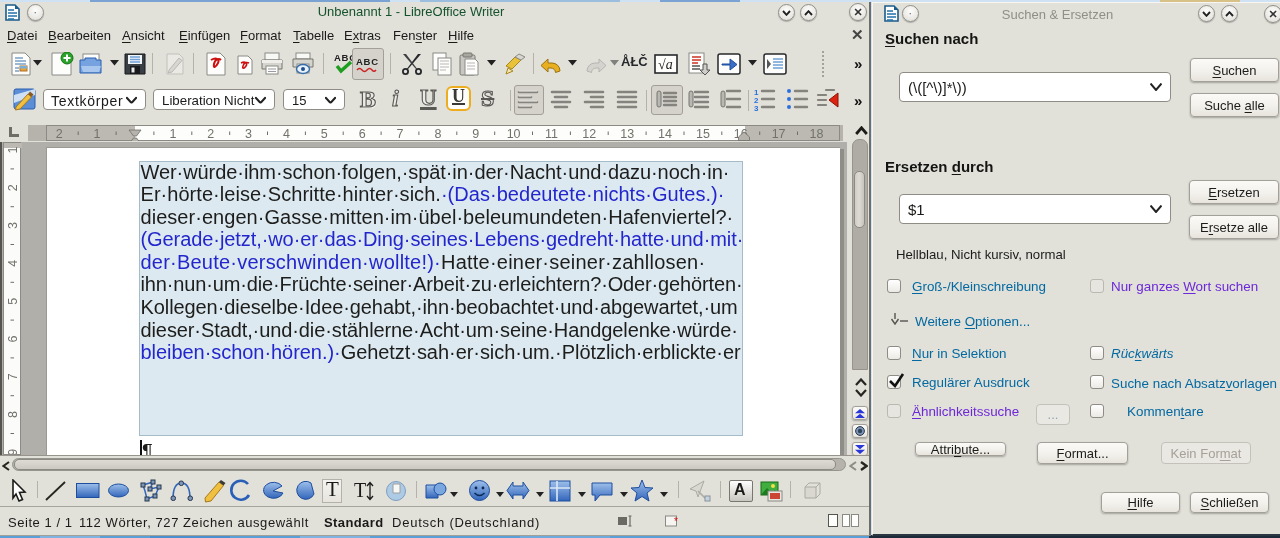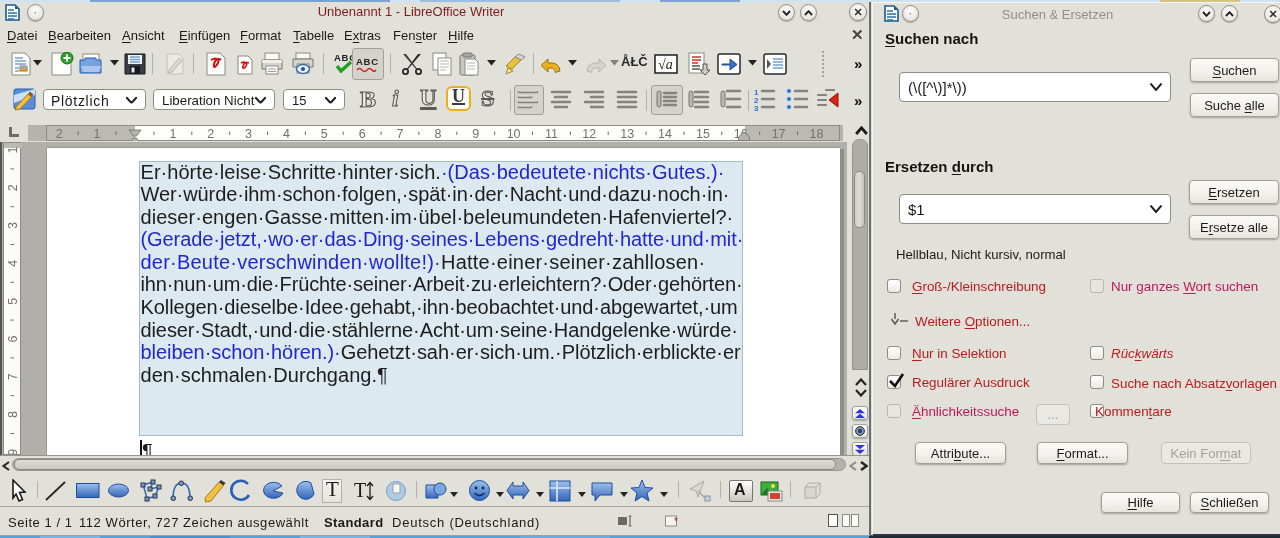--- a/index.html
+++ b/index.html
@@ -3,21 +3,21 @@
 <style>
 html,body{margin:0;padding:0;}
 body{width:1280px;height:538px;overflow:hidden;position:relative;
   font-family:"Liberation Sans", sans-serif;background:#cfe2f4;}
 .abs{position:absolute;}
 #writer{left:0;top:2px;width:869px;height:533px;background:#e1e0d9;
   border-right:2px solid #6e6d67;border-bottom:1px solid #a09f98;}
 #dialog{left:872px;top:2px;width:408px;height:531px;background:#e1e0d9;
   border-left:1px solid #f7f6f3;border-top:1px solid #f7f6f3;
   border-bottom:2px solid #2a3642;}
-.wtitle{left:0;width:822px;text-align:center;top:2px;font-size:13px;color:#7f1d1d;}
+.wtitle{left:0;width:822px;text-align:center;top:2px;font-size:13px;color:#14532d;}
 .dtitle{left:0;width:369px;text-align:center;top:4px;font-size:13px;color:#8f8e87;}
 .circbtn{width:15px;height:15px;border-radius:50%;
   background:radial-gradient(circle at 50% 35%,#fdfdfc,#dedcd5);
   border:1px solid #908f88;box-shadow:0 1px 1px rgba(0,0,0,.25);}
 .circbtn span{position:absolute;left:0;top:0;width:100%;height:100%;
   display:flex;align-items:center;justify-content:center;
   font-size:11px;color:#333;font-weight:bold;line-height:1;}
 .menu{font-size:13px;color:#1a1a18;top:26px;}
 .menu u{text-decoration:underline;text-underline-offset:2px;}
 .sep1{width:1px;top:51px;height:21px;background:#b4b2ab;}
@@ -27,23 +27,23 @@
 .cv{width:11px;height:7px;}
 .btn{box-sizing:border-box;background:linear-gradient(#fbfaf7,#f3f1ec 55%,#e7e4dd);
   border:1px solid #a2a099;border-radius:4px;box-shadow:0 1px 2px rgba(0,0,0,.28);
   display:flex;align-items:center;justify-content:center;
   font-size:13px;color:#1c1c1a;}
 .btn u{text-decoration:underline;text-underline-offset:2px;}
 .btn.dis{background:#eae8e2;border-color:#c3c1b9;box-shadow:none;color:#a5a199;}
 .cb{box-sizing:border-box;width:14px;height:14px;border-radius:3px;background:linear-gradient(#fff,#eceae5);
   border:1px solid #8e8c84;}
 .cb.dis{background:#e7e5df;border-color:#bab8b1;}
-.cblab{font-size:13.4px;color:#b91c1c;white-space:nowrap;}
+.cblab{font-size:13.4px;color:#0369a1;white-space:nowrap;}
 .cblab u{text-decoration:underline;text-underline-offset:2px;}
-.graylab{color:#be185d;}
+.graylab{color:#6d28d9;}
 .blab{font-size:15px;font-weight:bold;color:#141412;}
 .blab u{text-decoration:underline;text-underline-offset:2px;}
 svg{display:block;}
 .bl{color:#2326cd;}
 .ticon{width:24px;height:24px;top:50px;}
 .t2icon{width:24px;height:24px;top:85px;}
 .dicon{width:24px;height:24px;top:479px;}
 .chev{font-size:15px;font-weight:bold;color:#111;letter-spacing:-2px;}
 </style></head>
 <body>
@@ -257,21 +257,21 @@
  <div class="abs" style="left:822px;top:49px;width:2px;height:26px;border-left:2px dotted #a3a19a;"></div>
  <div class="abs chev" style="left:854px;top:53px;">»</div>
 
  <svg class="abs t2icon" style="left:13px" viewBox="0 0 24 24">
   <rect x="1" y="2" width="21" height="20" rx="2" fill="#5b8ed6" stroke="#2a5faf"></rect>
   <path d="M1 8 l21 -6 v6 l-21 8 z" fill="#cfe0f4"></path>
   <path d="M3 20 L15 7 l3.5 3 L7 22 l-4.5 1z" fill="#f0c040" stroke="#a87818"></path>
   <path d="M15 7 l3.5 3 l2 -2.5 l-3.5 -3 z" fill="#8a5a20"></path>
  </svg>
  <div class="abs combo" style="left:43px;top:87px;width:103px;height:21px;">
-   <div class="abs" style="left:7px;top:2.5px;font-size:14px;letter-spacing:0.7px;color:#1a1a18;">Plötzlich</div>
+   <div class="abs" style="left:7px;top:2.5px;font-size:14px;letter-spacing:0.7px;color:#1a1a18;">Textkörper</div>
    <svg class="cv" viewBox="0 0 9 6">
         <path d="M0 0.5 L4.5 5.5 L9 0.5" fill="none" stroke="#222" stroke-width="1.8"></path>
       </svg>
  </div>
  <div class="abs combo" style="left:153px;top:87px;width:122px;height:21px;">
    <div class="abs" style="left:8px;top:3px;font-size:13.3px;color:#1a1a18;">Liberation Nicht</div>
    <svg class="cv" viewBox="0 0 9 6">
         <path d="M0 0.5 L4.5 5.5 L9 0.5" fill="none" stroke="#222" stroke-width="1.8"></path>
       </svg>
  </div>
@@ -416,30 +416,29 @@
       </g>
       <path d="M6.5 25.9 h3.5 M6.5 63.7 h3.5 M6.5 101.5 h3.5 M6.5 139.3 h3.5 M6.5 177.1 h3.5 M6.5 214.9 h3.5 M6.5 252.7 h3.5 M6.5 290.5 h3.5" stroke="#6e6d68" stroke-width="1"></path>
      </svg>
    </div>
 
    <div class="abs" style="left:44px;top:5px;width:794px;height:308px;background:#fff;border-top:1px solid #9a9993;border-left:1px solid #9a9993;box-sizing:border-box;"></div>
    <div class="abs" style="left:838px;top:7px;width:4px;height:306px;background:#8e8d88;"></div>
 
    <div class="abs" style="left:137px;top:19px;width:604px;height:275px;background:#dce9f1;border:1px solid #a4bbc8;box-sizing:border-box;"></div>
    <div class="abs" style="left:138.5px;top:18.5px;width:640px;font-size:20px;line-height:22.6px;color:#1d1d1b;white-space:nowrap;" id="doctext">
+<div style="letter-spacing:-0.07px">Wer·würde·ihm·schon·folgen,·spät·in·der·Nacht·und·dazu·noch·in·</div>
 <div style="letter-spacing:0.04px">Er·hörte·leise·Schritte·hinter·sich.<span class="bl">·(Das·bedeutete·nichts·Gutes.)·</span></div>
-<div style="letter-spacing:-0.07px">Wer·würde·ihm·schon·folgen,·spät·in·der·Nacht·und·dazu·noch·in·</div>
 <div style="letter-spacing:0.04px">dieser·engen·Gasse·mitten·im·übel·beleumundeten·Hafenviertel?·</div>
 <div class="bl" style="letter-spacing:-0.08px">(Gerade·jetzt,·wo·er·das·Ding·seines·Lebens·gedreht·hatte·und·mit·</div>
 <div style="letter-spacing:0.22px"><span class="bl">der·Beute·verschwinden·wollte!)·</span>Hatte·einer·seiner·zahllosen·</div>
 <div style="letter-spacing:-0.14px">ihn·nun·um·die·Früchte·seiner·Arbeit·zu·erleichtern?·Oder·gehörten·</div>
 <div style="letter-spacing:-0.085px">Kollegen·dieselbe·Idee·gehabt,·ihn·beobachtet·und·abgewartet,·um</div>
 <div style="letter-spacing:-0.10px">dieser·Stadt,·und·die·stählerne·Acht·um·seine·Handgelenke·würde·</div>
 <div style="letter-spacing:-0.05px"><span class="bl">bleiben·schon·hören.)·</span>Gehetzt·sah·er·sich·um.·Plötzlich·erblickte·er</div>
-<div style="letter-spacing:0.04px">den·schmalen·Durchgang.¶</div>
    </div>
    <div class="abs" style="left:137.5px;top:298px;width:2.5px;height:17px;background:#111;"></div>
    <div class="abs" style="left:140px;top:298px;font-size:20px;line-height:22.6px;color:#1d1d1b;">¶</div>
  </div>
 
  <div class="abs" style="left:847px;top:119px;width:22px;height:336px;background:#e1e0d9;">
      <svg class="abs" style="left:8px;top:5px" width="13" height="9" viewBox="0 0 13 9">
         <path d="M1.2 8 L6.5 1.8 L11.8 8" fill="none" stroke="#1c1b17" stroke-width="2.8"></path>
       </svg>
      <div class="abs" style="left:5px;top:18px;width:16px;height:231px;background:#aeaca5;border:1px solid #96948d;border-radius:7px 7px 0 0;box-sizing:border-box;"></div>
@@ -716,23 +715,23 @@
  <div class="abs cblab" style="left:39px;top:372px;">Regulärer Ausdruck</div>
  <div class="abs cb" style="left:217px;top:372px;"></div>
  <div class="abs cblab" style="left:238px;top:373px;">Suche nach Absatz<u>v</u>orlagen</div>
 
  <div class="abs cb dis" style="left:14px;top:401px;"></div>
  <div class="abs cblab graylab" style="left:39px;top:401px;"><u>Ä</u>hnlichkeitssuche</div>
  <div class="abs btn dis" style="left:163px;top:401px;width:34px;height:21px;">
       <span style="color:#8fa5bb">...</span>
     </div>
  <div class="abs cb" style="left:217px;top:401px;"></div>
- <div class="abs cblab" style="left:222px;top:401px;">Kommen<u>t</u>are</div>
-
- <div class="abs btn" style="left:42px;top:439px;width:91px;height:22px;">
+ <div class="abs cblab" style="left:254px;top:401px;">Kommen<u>t</u>are</div>
+
+ <div class="abs btn" style="left:42px;top:439px;width:91px;height:14px;">
       <span>Attri<u>b</u>ute...</span>
     </div>
  <div class="abs btn" style="left:164px;top:439px;width:91px;height:22px;">
       <span><u>F</u>ormat...</span>
     </div>
  <div class="abs btn dis" style="left:288px;top:439px;width:90px;height:22px;">
       <span>Kein For<u>m</u>at</span>
     </div>
 
  <div class="abs btn" style="left:228px;top:489px;width:79px;height:21px;">

